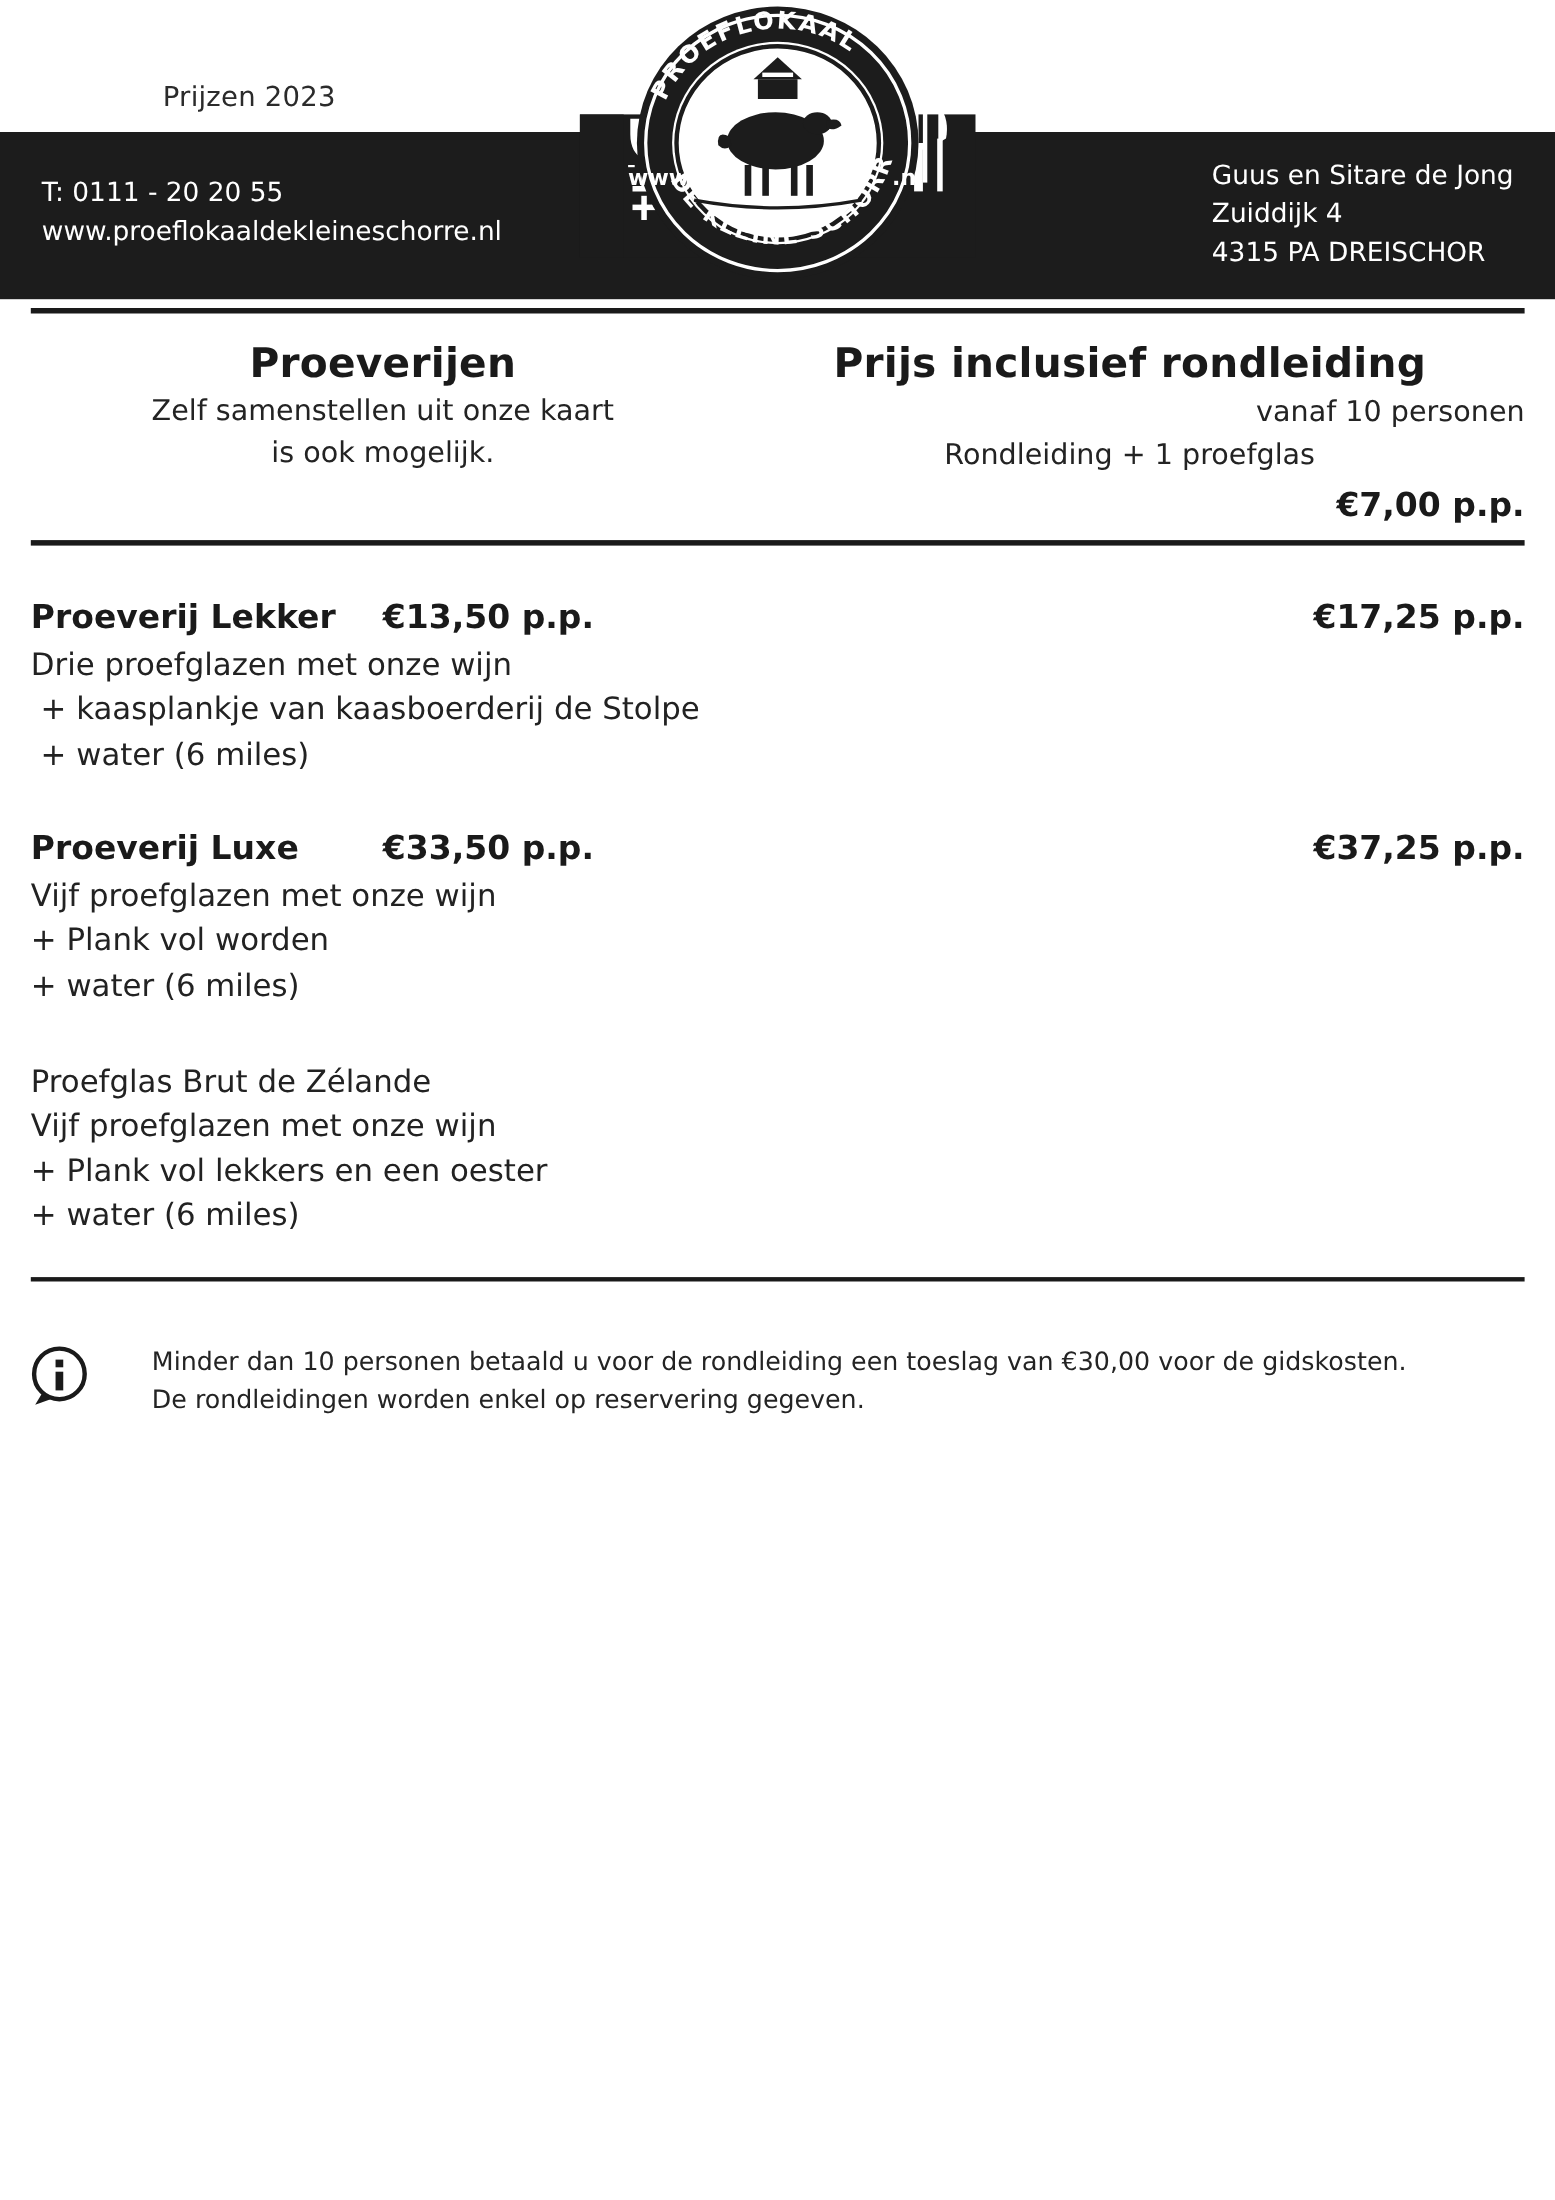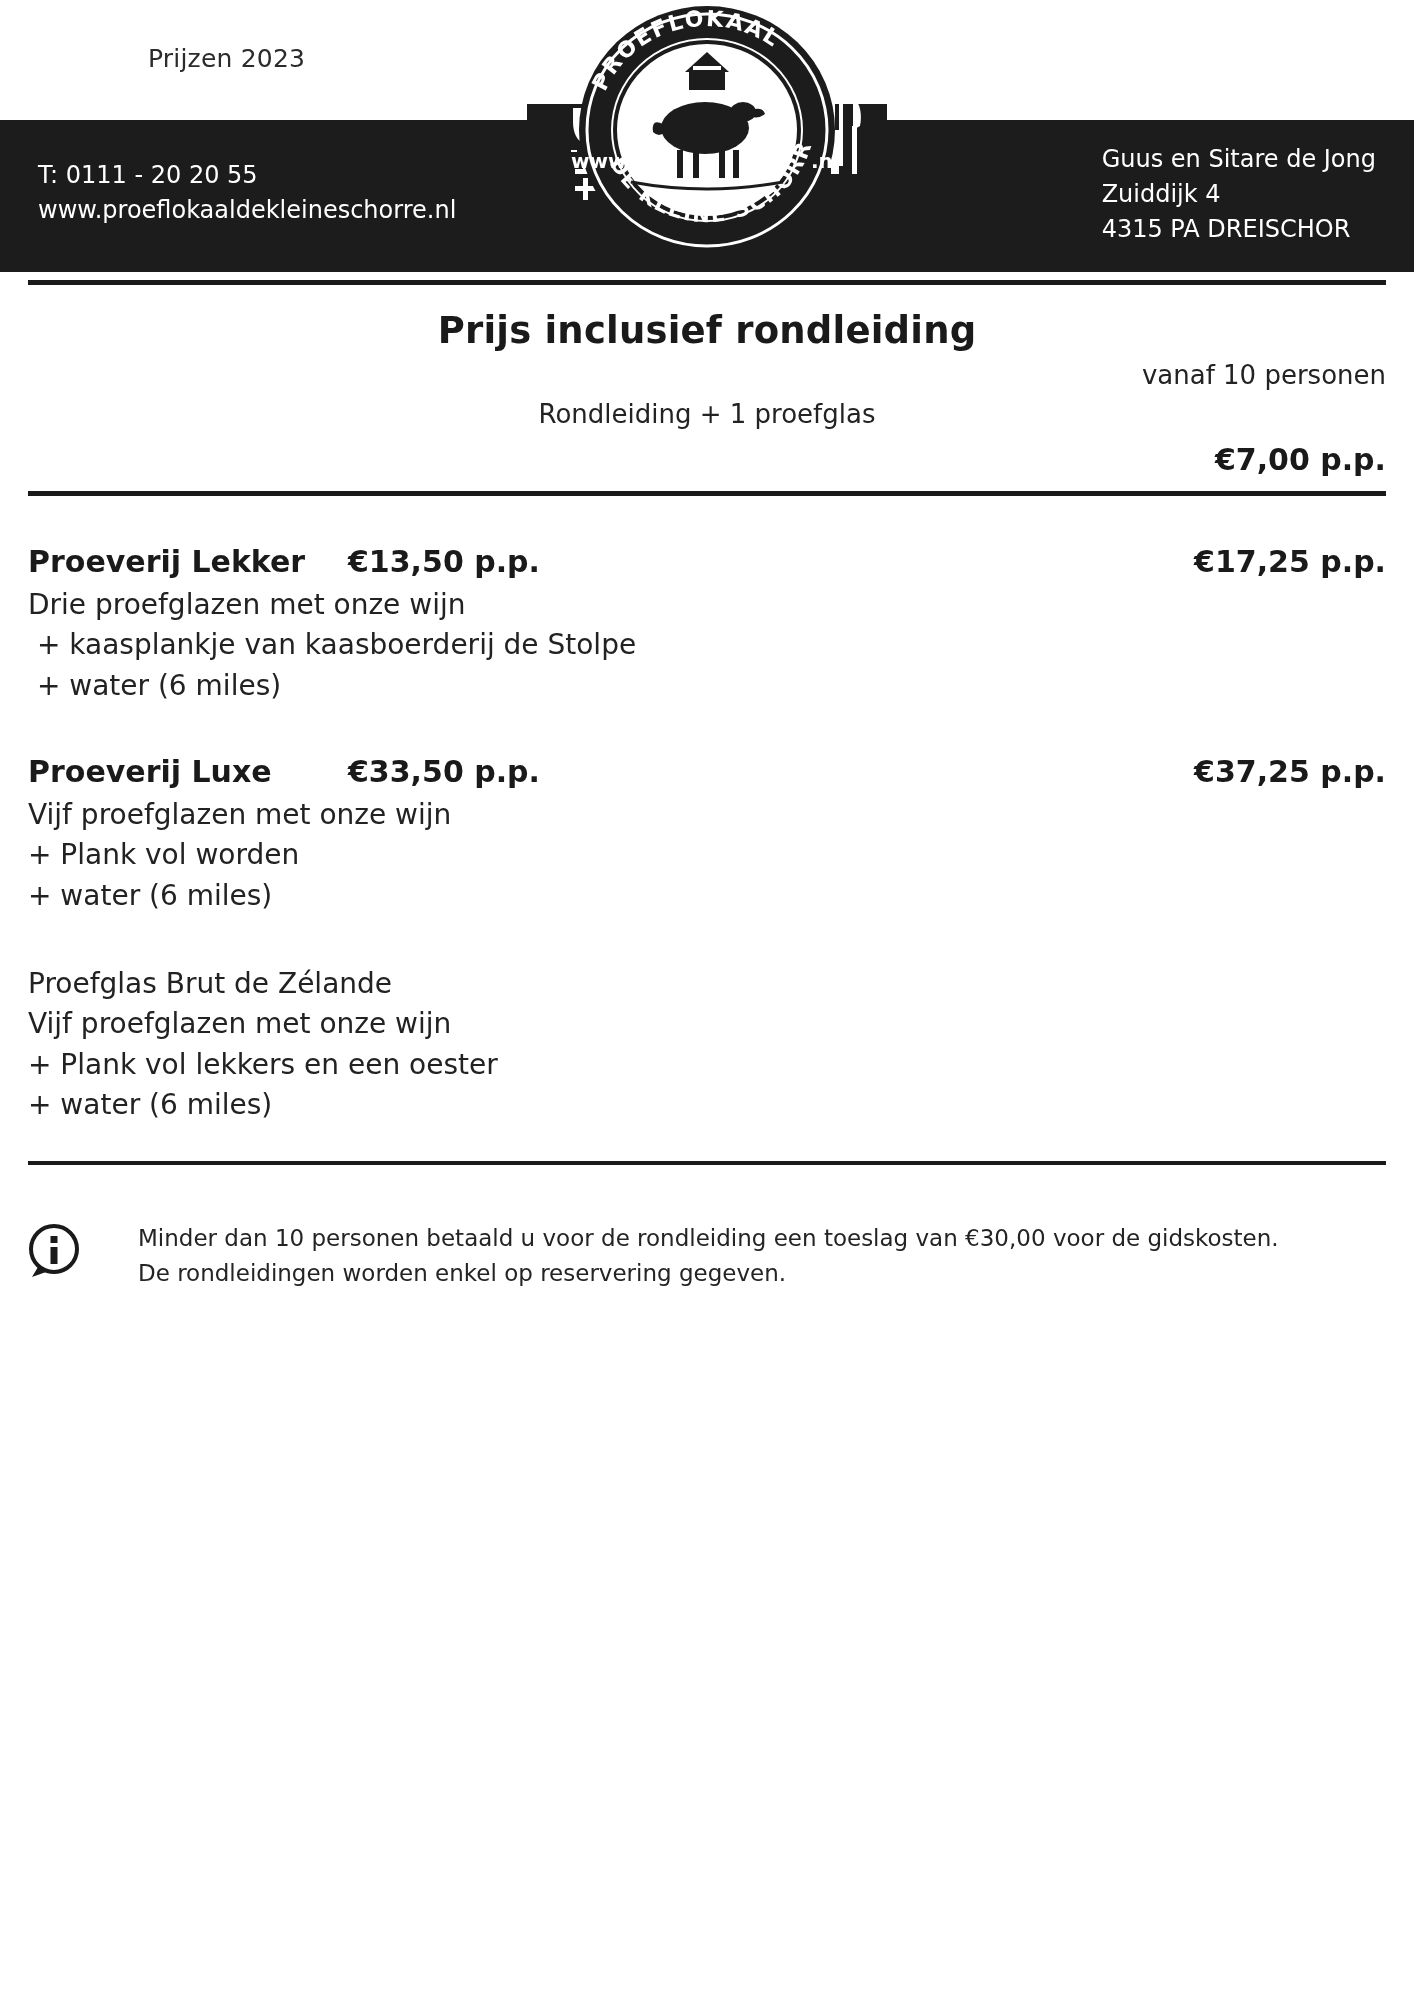--- a/index.html
+++ b/index.html
@@ -15,21 +15,21 @@
     overflow: hidden;
   }
 
   
   .header-zone {
     position: relative;
     height: 280px;
   }
   .prijzen-label {
     position: absolute;
-    left: 148px; top: 44px;
+    left: 148px; top: 73px;
     font-size: 25px;
     color: #2b2b2b;
     letter-spacing: .2px;
   }
   .black-bar {
     position: absolute;
     left: 0; top: 120px;
     width: 1414px; height: 152px;
     background: #1c1c1c;
   }
@@ -257,20 +257,25 @@
       <path d="M104,182 q76,14 152,0" stroke="#1c1c1c" stroke-width="3" fill="none"></path>
     </svg>
   </div>
 </div>
 
 <div class="content">
 
   <div class="rule"></div>
 
   <div class="two-col intro">
+    <div class="col-left">
+      <div class="h-title">Proeverijen</div>
+      <div class="sub-center">Zelf samenstellen uit onze kaart</div>
+      <div class="sub-center">is ook mogelijk.</div>
+    </div>
     <div class="col-right">
       <div class="h-title right">Prijs inclusief rondleiding</div>
       <div class="sub-right">vanaf 10 personen</div>
       <div class="sub-right center-ish">Rondleiding  + 1 proefglas</div>
       <div class="price-strong">€7,00 p.p.</div>
     </div>
   </div>
 
   <div class="rule"></div>
 

